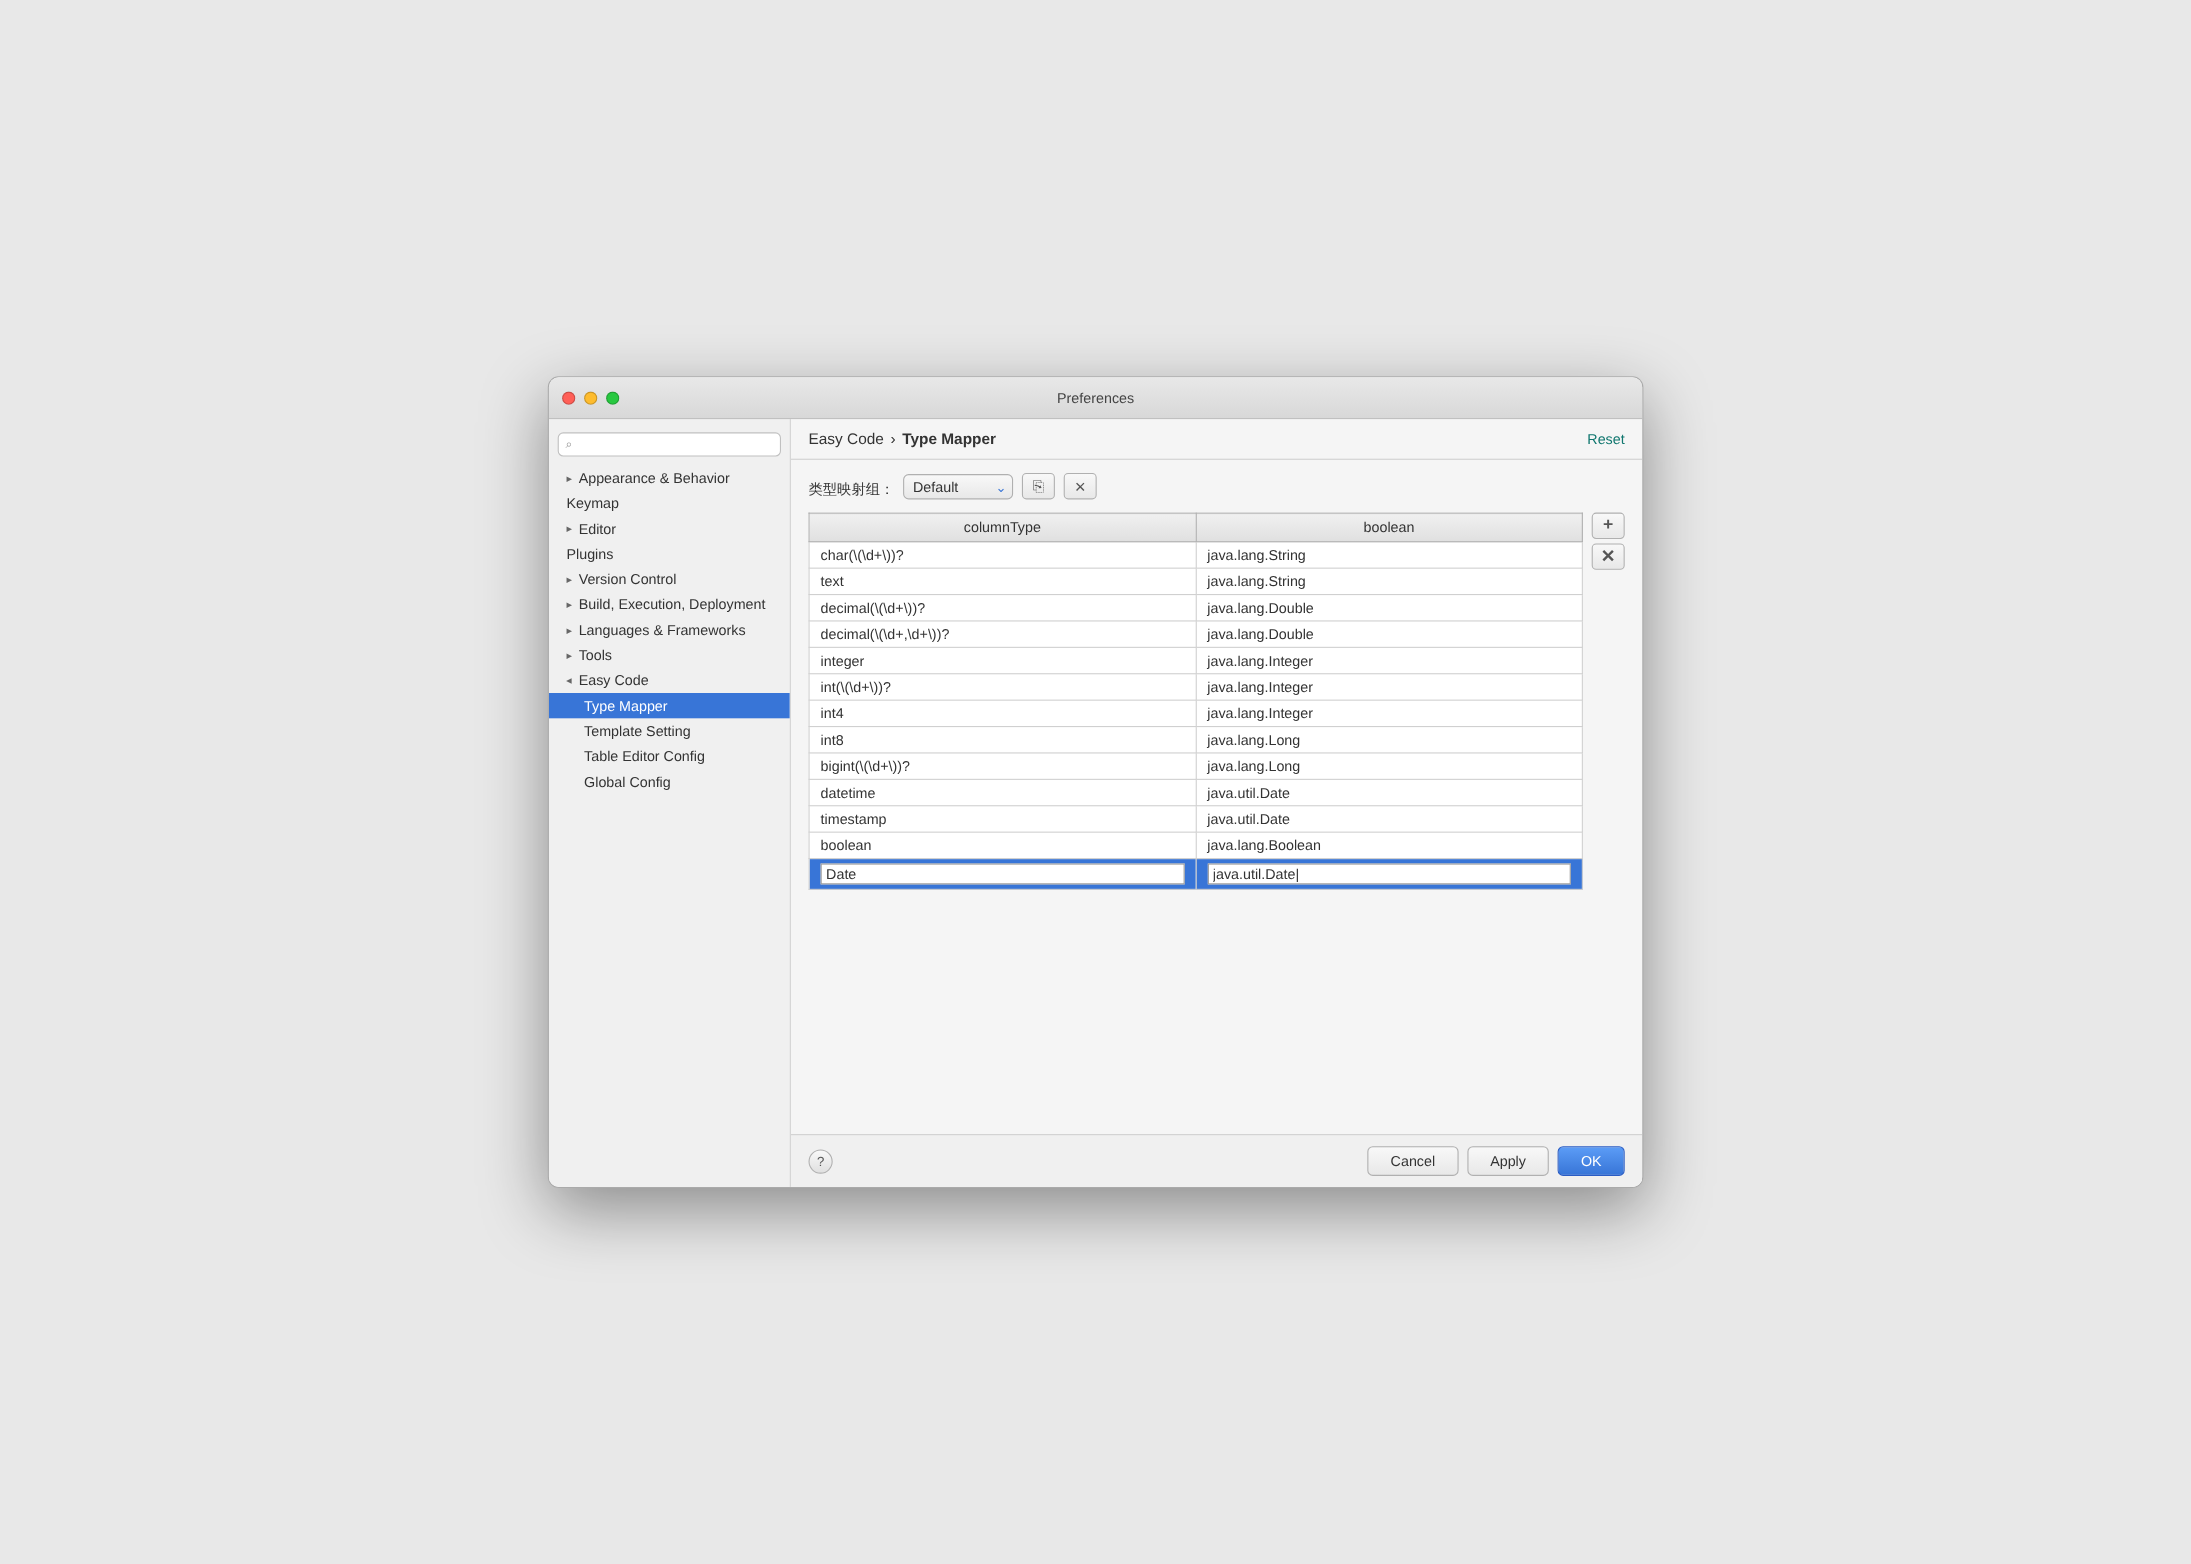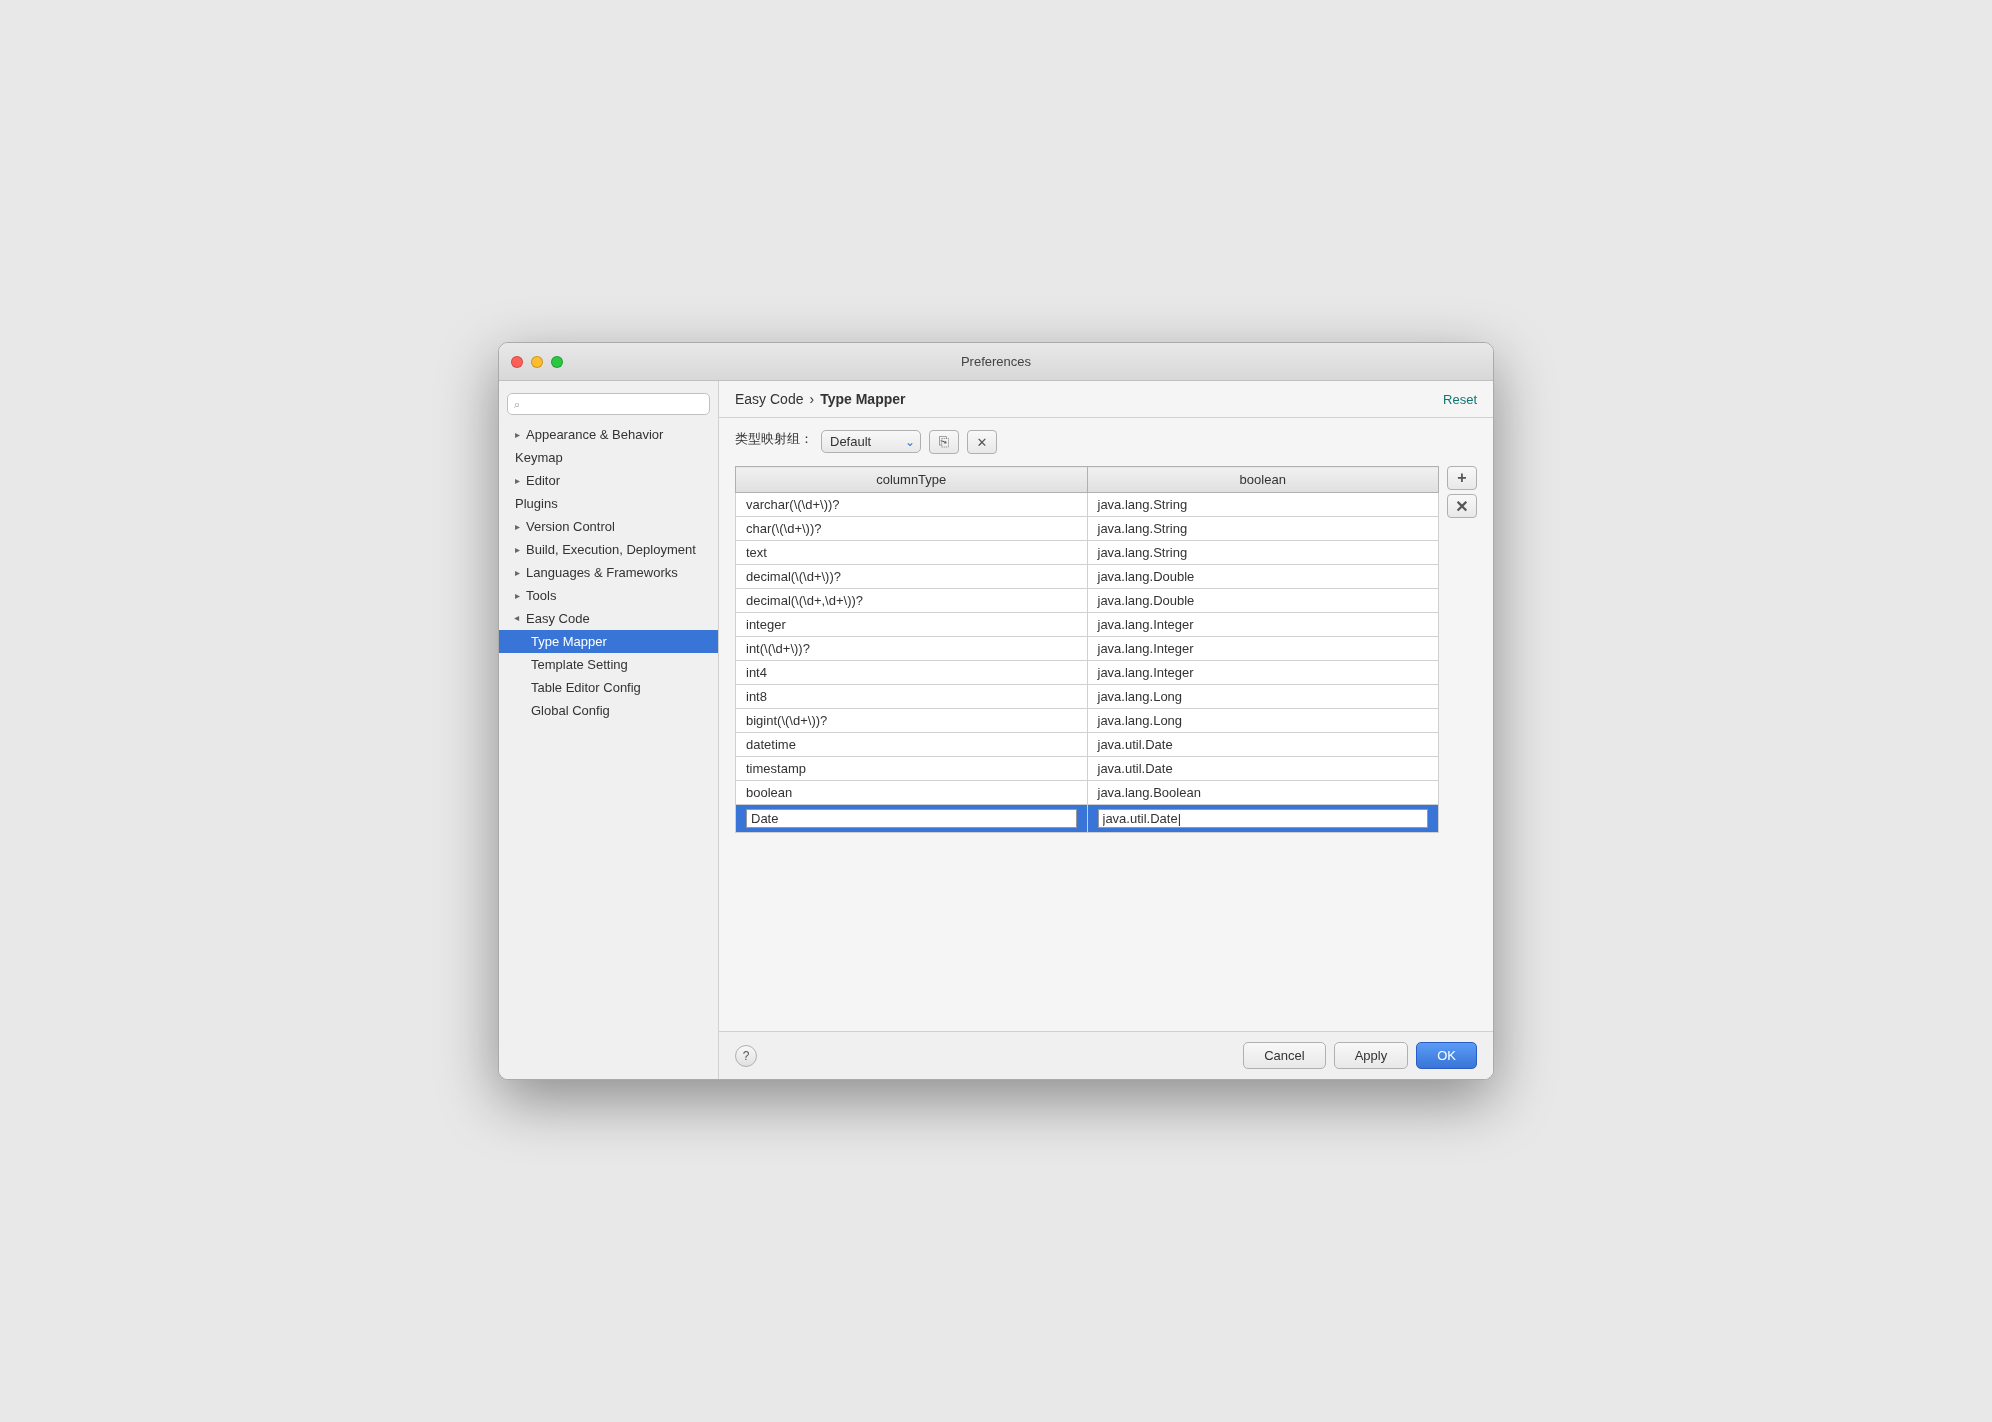--- a/index.html
+++ b/index.html
@@ -145,21 +145,21 @@
       cursor: pointer;
     }
     .panel-body {
       flex: 1;
       overflow-y: auto;
       padding: 12px 16px;
     }
     
     .type-mapper-toolbar {
       display: flex;
-      align-items: flex-start;
+      align-items: flex-end;
       gap: 8px;
       margin-bottom: 12px;
     }
     .toolbar-label {
       font-size: 13px;
       color: #333;
       white-space: nowrap;
     }
     .select-wrapper {
       position: relative;
@@ -406,24 +406,20 @@
 
         <div class="table-wrapper">
           <table class="type-table">
             <thead>
               <tr>
                 <th>columnType</th>
                 <th>boolean</th>
               </tr>
             </thead>
             <tbody id="table-body">
-            <tr>
-                  <td style="width: 50%;">varchar(\(\d+\))?</td>
-                  <td style="width: 50%;">java.lang.String</td>
-                </tr>
                 <tr>
                   <td style="width: 50%;">char(\(\d+\))?</td>
                   <td style="width: 50%;">java.lang.String</td>
                 </tr>
                 <tr>
                   <td style="width: 50%;">text</td>
                   <td style="width: 50%;">java.lang.String</td>
                 </tr>
                 <tr>
                   <td style="width: 50%;">decimal(\(\d+\))?</td>

